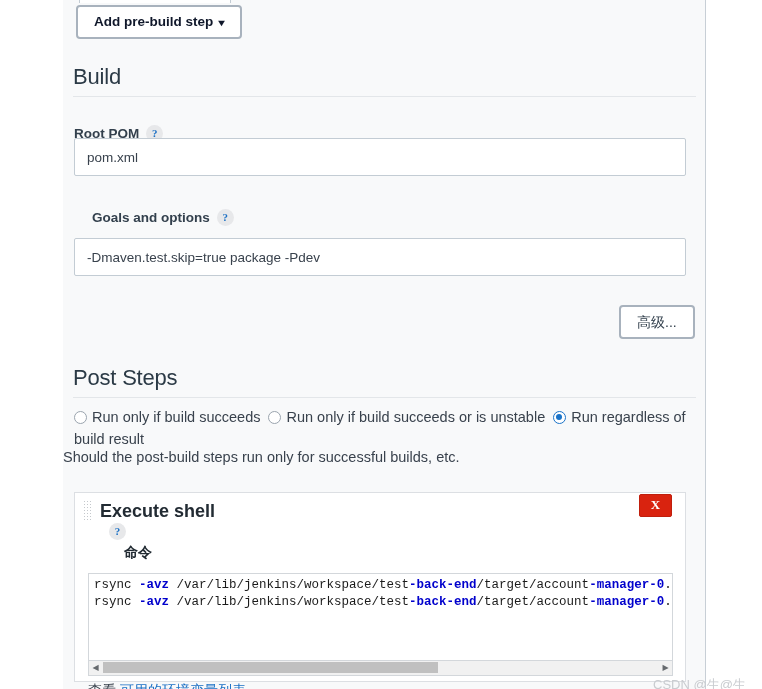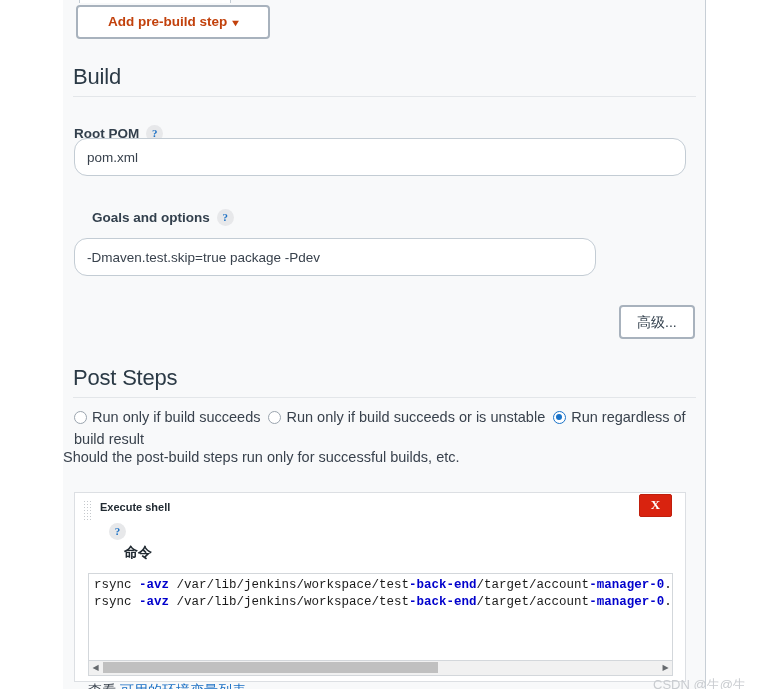--- a/index.html
+++ b/index.html
@@ -48,24 +48,24 @@
     border-radius: 4px 4px 0 0;
     background: #ffffff;
   }
 
   
   .jbtn {
     display: inline-block;
     background: #ffffff;
     border: 2px solid #a8b2bd;
     border-radius: 4px;
-    color: #c2410c;
+    color: #0f172a;
     font-weight: bold;
     font-size: 13.5px;
-    padding: 8px 30px;
+    padding: 8px 16px;
     cursor: pointer;
     line-height: 1;
   }
   .jbtn .caret {
     display: inline-block;
     margin-left: 6px;
     font-size: 10px;
     transform: scaleX(1.2);
   }
   #add-prebuild-wrap {
@@ -119,32 +119,32 @@
     font-family: "Liberation Serif", serif;
   }
   #rootpom-label { position: absolute; left: 11px; top: 124px; }
   #goals-label   { position: absolute; left: 29px; top: 208px; }
 
   
   .jinput {
     box-sizing: border-box;
     background: #ffffff;
     border: 1px solid #c3ccd4;
-    border-radius: 13px;
+    border-radius: 2px;
     height: 38px;
     padding: 0 12px;
     font-family: "Liberation Sans", sans-serif;
     font-size: 13.5px;
     color: #39424d;
     line-height: 36px;
     outline: none;
     width: 100%;
   }
   #rootpom-wrap { position: absolute; left: 11px; top: 138px; width: 612px; }
-  #goals-wrap   { position: absolute; left: 11px; top: 238px; width: 522px; }
+  #goals-wrap   { position: absolute; left: 11px; top: 238px; width: 612px; }
 
   
   #advanced-wrap {
     position: absolute;
     left: 556px; top: 305px;
   }
   #advanced-btn {
     font-size: 14px;
     padding: 8px 16px;
     font-weight: normal;
@@ -213,21 +213,21 @@
     left: 8px; top: 7px;
     width: 10px; height: 22px;
     cursor: move;
     background-image:
       radial-gradient(#c4c8cc 42%, transparent 45%);
     background-size: 3px 3px;
   }
   #shell-title {
     position: absolute;
     left: 25px; top: 8px;
-    font-size: 11px;
+    font-size: 18px;
     font-weight: bold;
     color: #222b33;
   }
   #delete-btn {
     position: absolute;
     right: 13px; top: 1px;
     width: 31px; height: 21px;
     background: #d9230f;
     border: 1px solid #c01f0d;
     border-radius: 2px;

